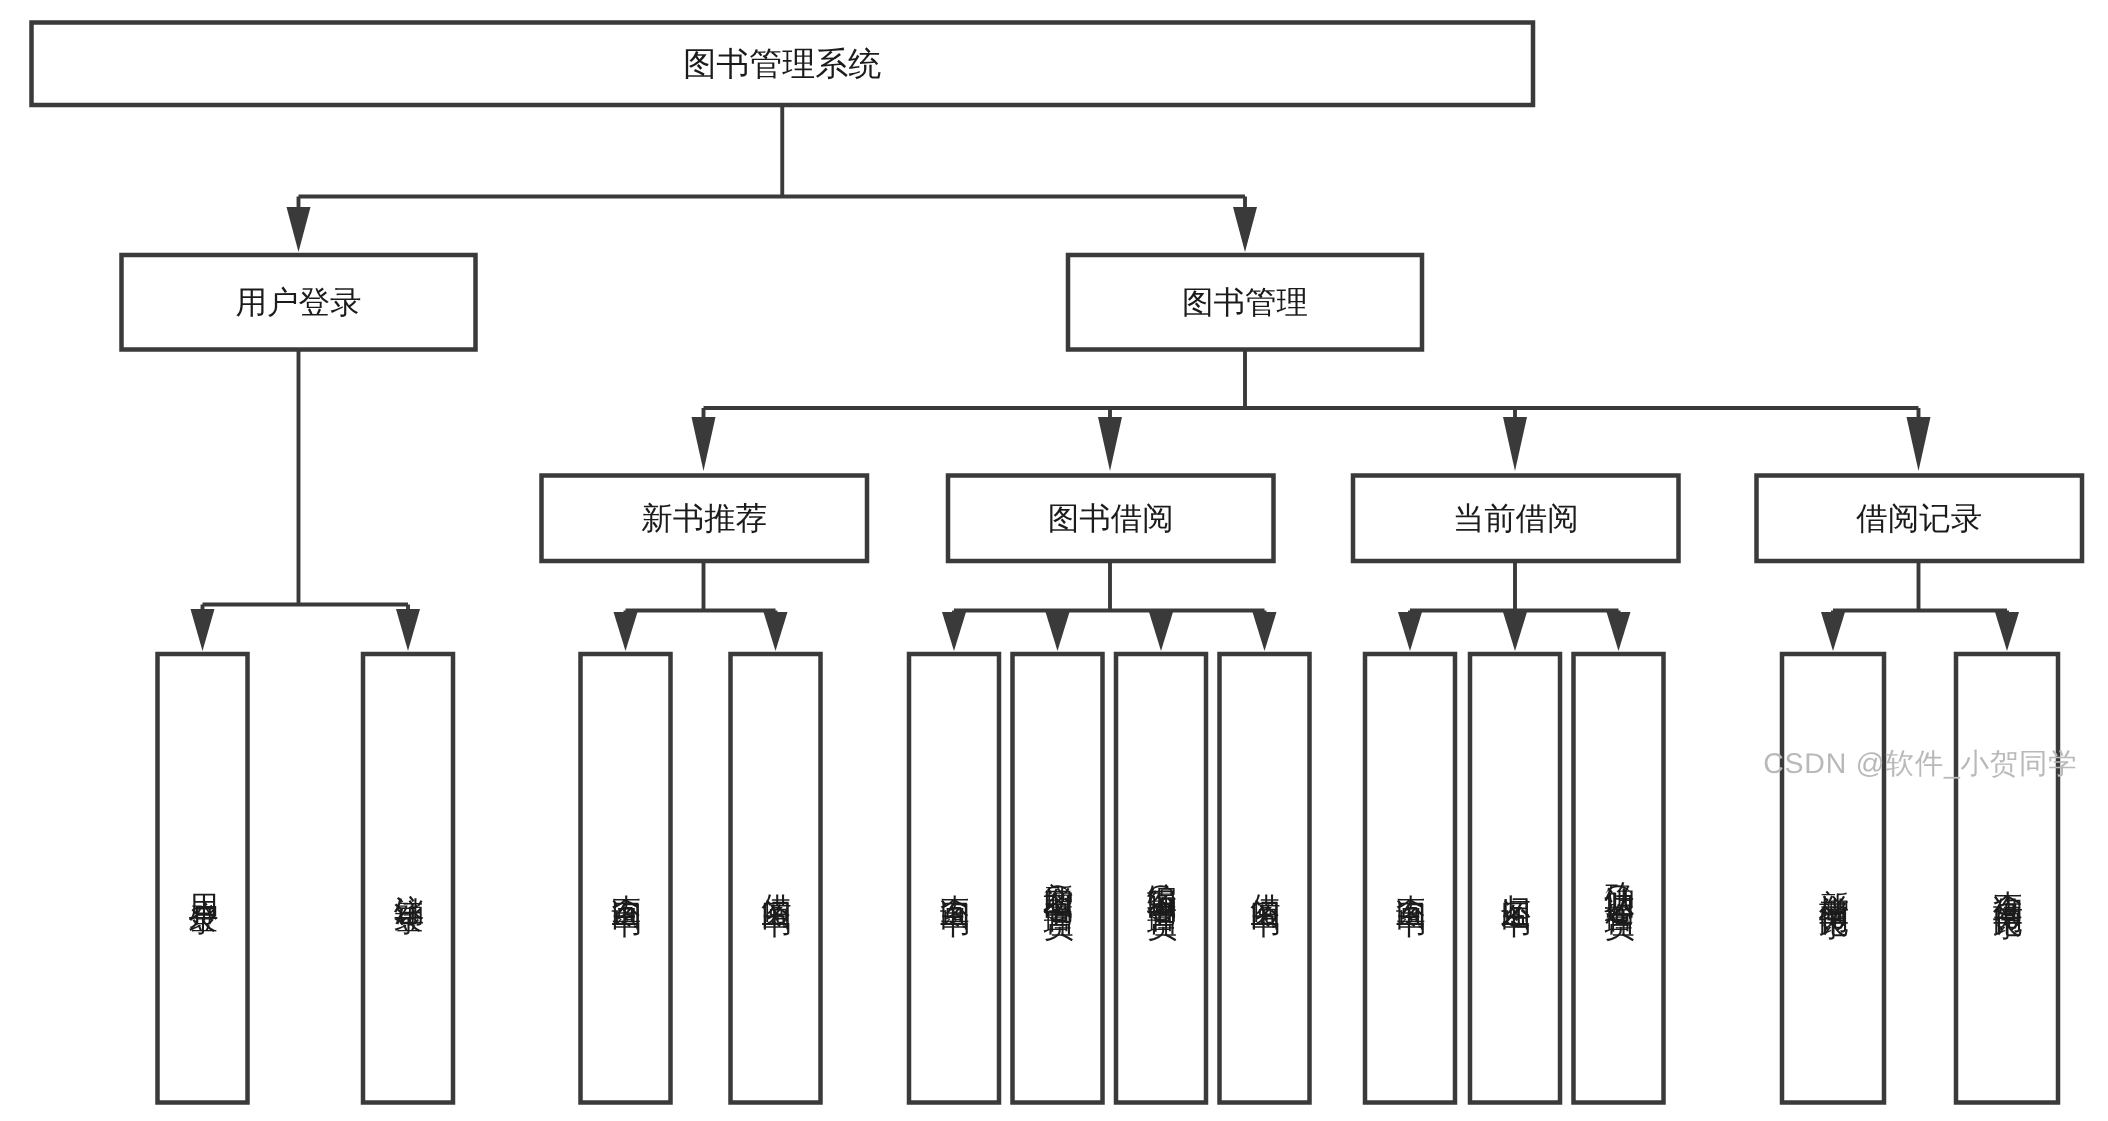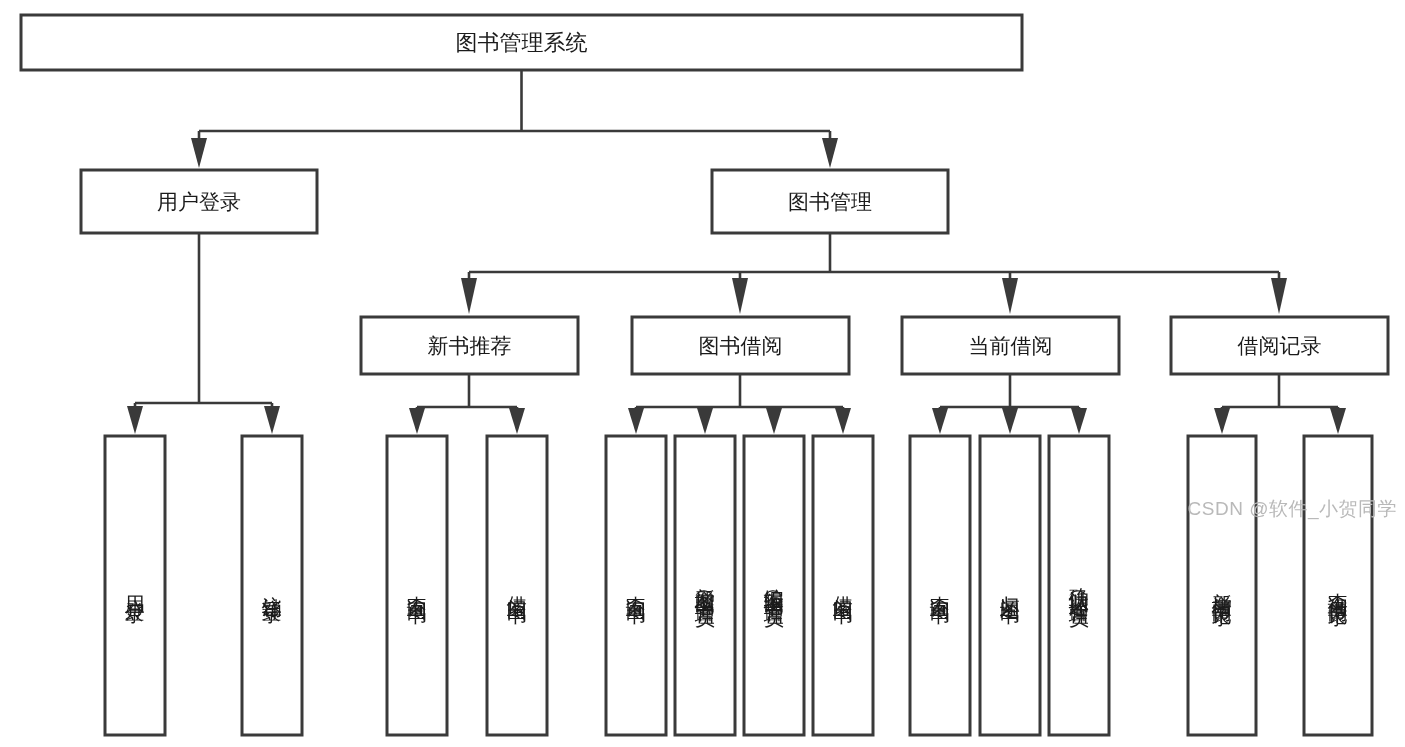--- a/index.html
+++ b/index.html
@@ -60,21 +60,21 @@
     font-family: "Liberation Sans", "DejaVu Sans", sans-serif;
     font-size: 20px;
     line-height: 1.12;
     letter-spacing: 3px;
     color: #1b1b1b;
     white-space: nowrap;
     pointer-events: none;
   }
   .watermark {
     position: absolute;
-    right: 8px;
+    right: 20px;
     bottom: 4px;
     font-family: "Liberation Sans", "DejaVu Sans", sans-serif;
     font-size: 19px;
     color: #b9b9b9;
     letter-spacing: 0.5px;
     white-space: nowrap;
   }
 </style>
 </head>
 <body>

